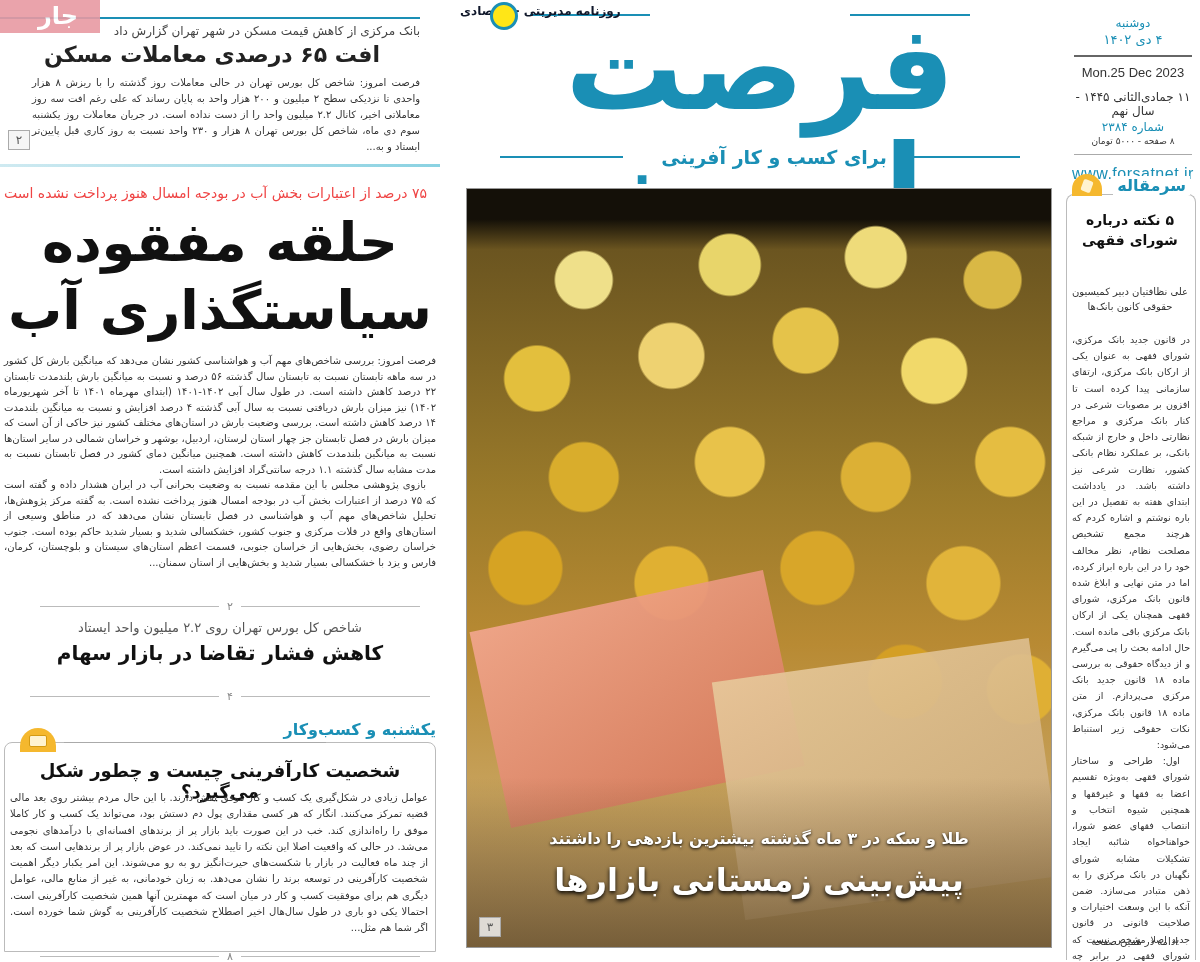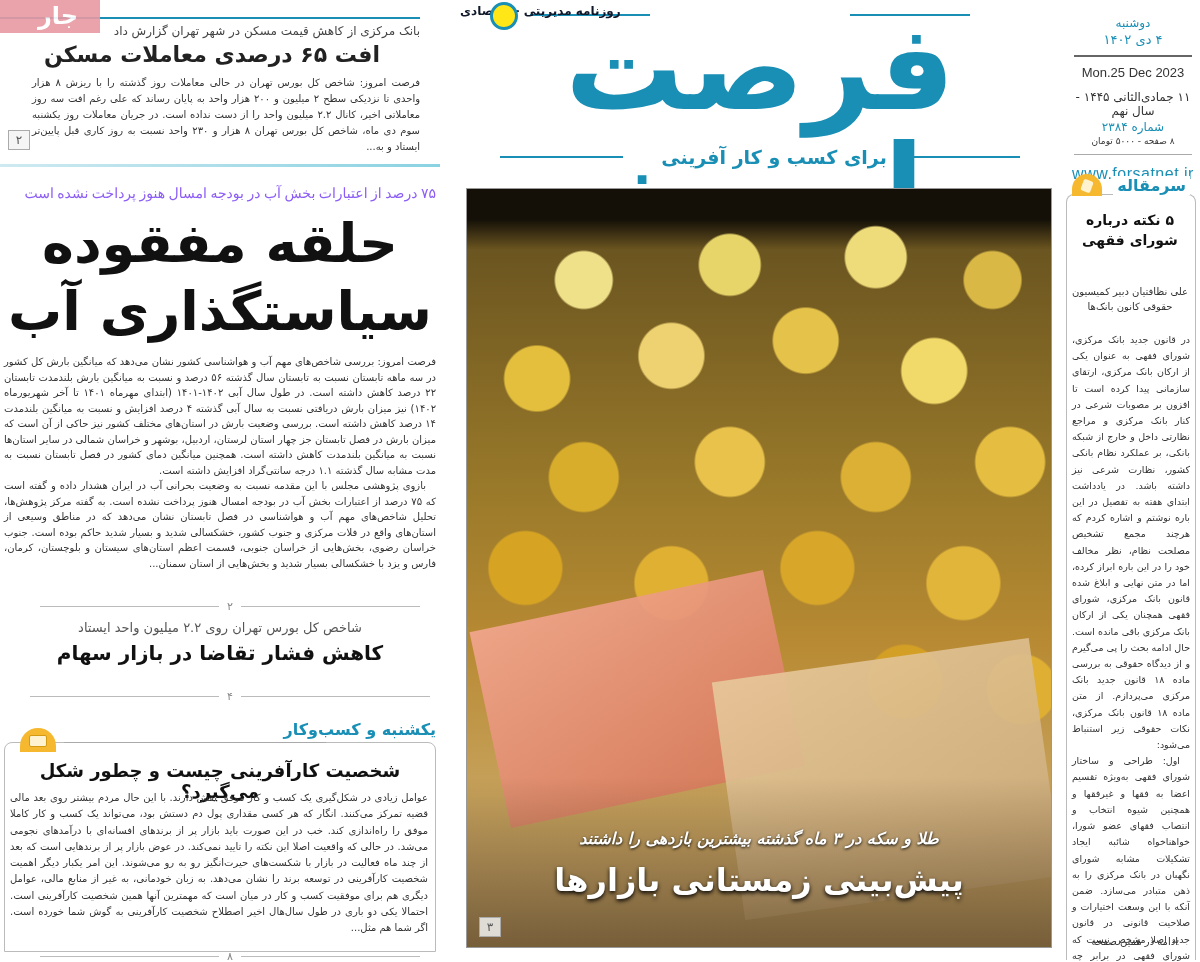--- a/index.html
+++ b/index.html
@@ -34,21 +34,21 @@
     .topline-left { position: absolute; left: 0; top: 17px; width: 420px; height: 2px; background: #1a8fb5; }
     .story-top { position: absolute; left: 4px; top: 24px; width: 416px; }
     .story-top .kicker { font-size: 12px; color: #444; text-align: right; }
     .story-top .headline { font-size: 22px; font-weight: bold; color: #222; text-align: center; margin-top: 4px; }
     .story-top .body { font-size: 10px; line-height: 16px; color: #333; text-align: justify; margin-top: 8px; padding-left: 28px; }
     .pagebox { position: absolute; width: 22px; height: 20px; border: 1px solid #aaa; background: #f5f5f5; font-size: 12px; text-align: center; line-height: 18px; color: #555; }
     .rule-teal { position: absolute; height: 3px; background: linear-gradient(to left, #8ad2e2, #cfeaf1); }
 
     
     .main-story { position: absolute; left: 4px; top: 185px; width: 432px; }
-    .main-story .kicker { font-size: 14px; color: #8b5cf6; text-align: right; font-family: Liberation Serif, serif; }
+    .main-story .kicker { font-size: 14px; color: #ef4444; text-align: left; }
     .main-story .headline { font-size: 54px; font-weight: bold; color: #111; text-align: center; line-height: 68px; margin-top: 8px; }
     .main-story .body { font-size: 10px; line-height: 15.5px; color: #333; text-align: justify; margin-top: 8px; }
     .page-divider { position: absolute; display: flex; align-items: center; gap: 8px; }
     .page-divider .ln { flex: 1; height: 1px; background: #bbb; }
     .page-divider .num { font-size: 11px; color: #888; }
 
     .story-stock { position: absolute; left: 4px; top: 620px; width: 432px; text-align: center; }
     .story-stock .kicker { font-size: 13px; color: #555; }
     .story-stock .headline { font-size: 20px; font-weight: bold; color: #111; margin-top: 6px; }
 
@@ -80,21 +80,21 @@
         radial-gradient(circle at 10% 50%, #d6a323 0 36px, transparent 38px),
         radial-gradient(circle at 35% 52%, #e0b032 0 36px, transparent 38px),
         radial-gradient(circle at 60% 50%, #d8a629 0 36px, transparent 38px),
         radial-gradient(circle at 85% 52%, #e1b43a 0 36px, transparent 38px),
         radial-gradient(circle at 75% 65%, #d49f25 0 36px, transparent 38px),
         radial-gradient(circle at 95% 66%, #dfaf34 0 34px, transparent 36px),
         linear-gradient(to bottom, #141008 0, #141008 4%, #6b5520 8%, #9a7a2a 40%, #b88a33 60%, #c7a25c 80%, #bfa071 100%); }
     .photo .card { position: absolute; left: 20px; top: 410px; width: 300px; height: 200px; background: linear-gradient(160deg, #f2a68e, #d6775a); transform: rotate(-12deg); opacity: 0.92; }
     .photo .card2 { position: absolute; left: 260px; top: 470px; width: 320px; height: 240px; background: linear-gradient(160deg, #e7c99b, #c9a97a); transform: rotate(-8deg); opacity: 0.9; }
     .photo .overlay { position: absolute; left: 0; right: 0; bottom: 0; height: 170px; background: linear-gradient(to top, rgba(70,50,20,0.6), rgba(70,50,20,0)); }
-    .photo .kicker { position: absolute; left: 0; right: 0; top: 640px; text-align: center; font-size: 16px; font-weight: bold; color: #fff; text-shadow: 0 1px 3px #000; font-style: italic; }
+    .photo .kicker { position: absolute; left: 0; right: 0; top: 640px; text-align: center; font-size: 16px; font-weight: bold; color: #fff; text-shadow: 0 1px 3px #000; }
     .photo .headline { position: absolute; left: 0; right: 0; top: 672px; text-align: center; font-size: 32px; font-weight: bold; color: #fff; text-shadow: 0 2px 4px #000; }
     .photo .pagebox { left: 12px; bottom: 10px; top: auto; background: rgba(240,240,240,0.85); }
 
     
     .editorial { position: absolute; left: 1062px; top: 172px; width: 136px; height: 790px; }
     .editorial .section-title { position: absolute; right: 8px; top: 4px; font-size: 16px; font-weight: bold; color: #1a8fb5; background: #fff; padding: 0 4px; z-index: 2; }
     .editorial .badge { position: absolute; left: 10px; top: 2px; width: 30px; height: 22px; background: #f5b82e; border-radius: 15px 15px 0 0; z-index: 2; }
     .editorial .badge .pen { position: absolute; left: 10px; top: 6px; width: 10px; height: 12px; background: #fff3cf; transform: rotate(20deg); border-radius: 2px; }
     .editorial .frame { position: absolute; left: 4px; right: 2px; top: 22px; bottom: 2px; border-left: 1px solid #bbb; border-top: 1px solid #bbb; border-right: 1px solid #bbb; border-radius: 8px 8px 0 0; }
     .editorial .headline { position: absolute; left: 8px; right: 8px; top: 38px; text-align: center; font-size: 14px; font-weight: bold; line-height: 20px; color: #111; }

